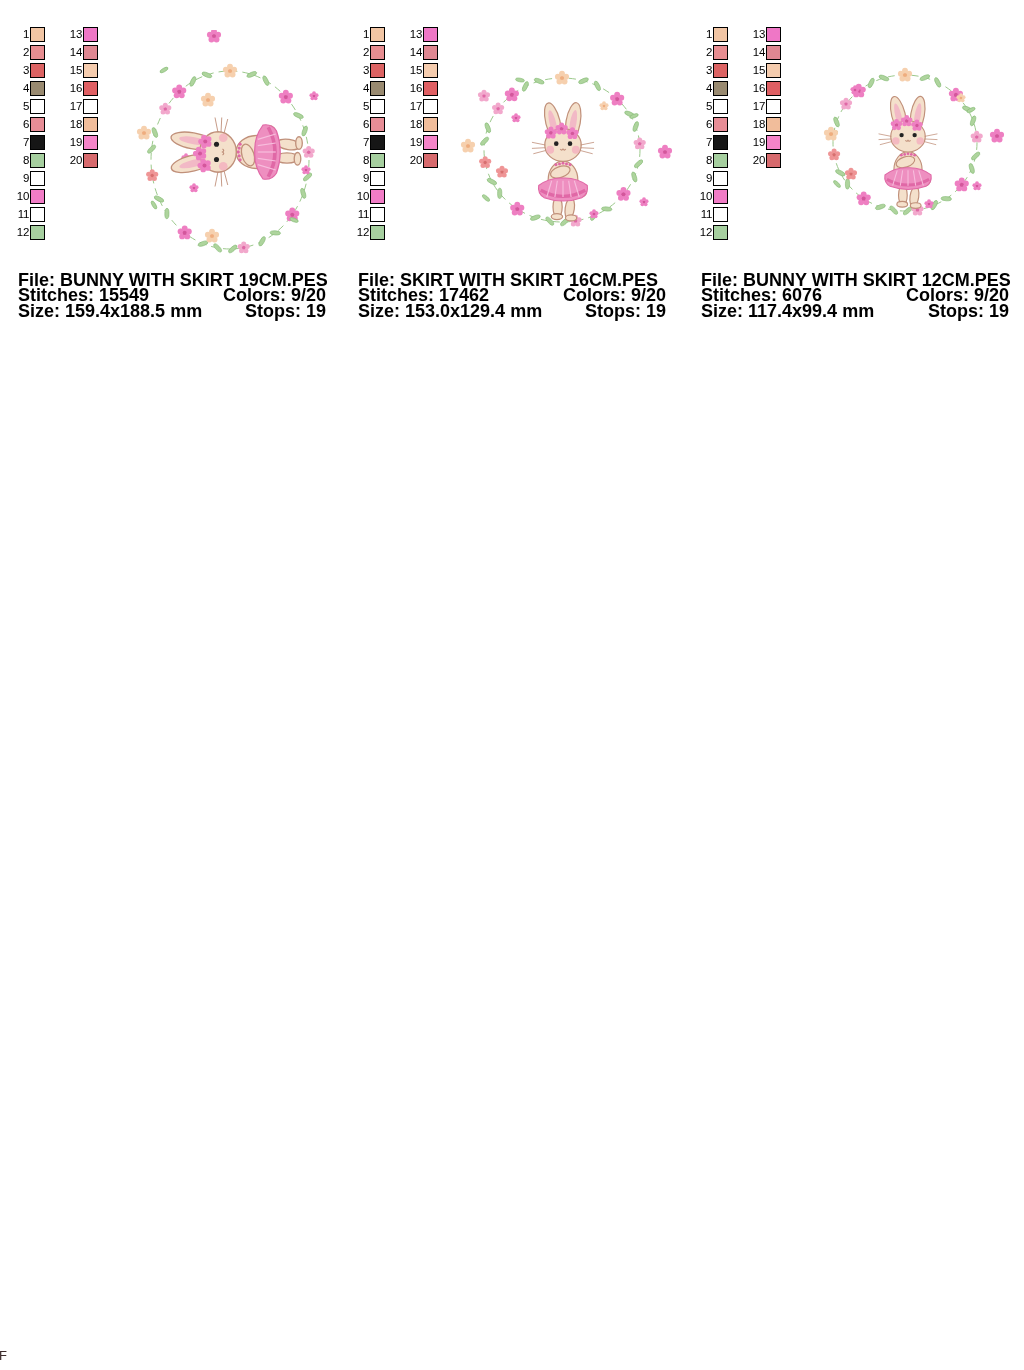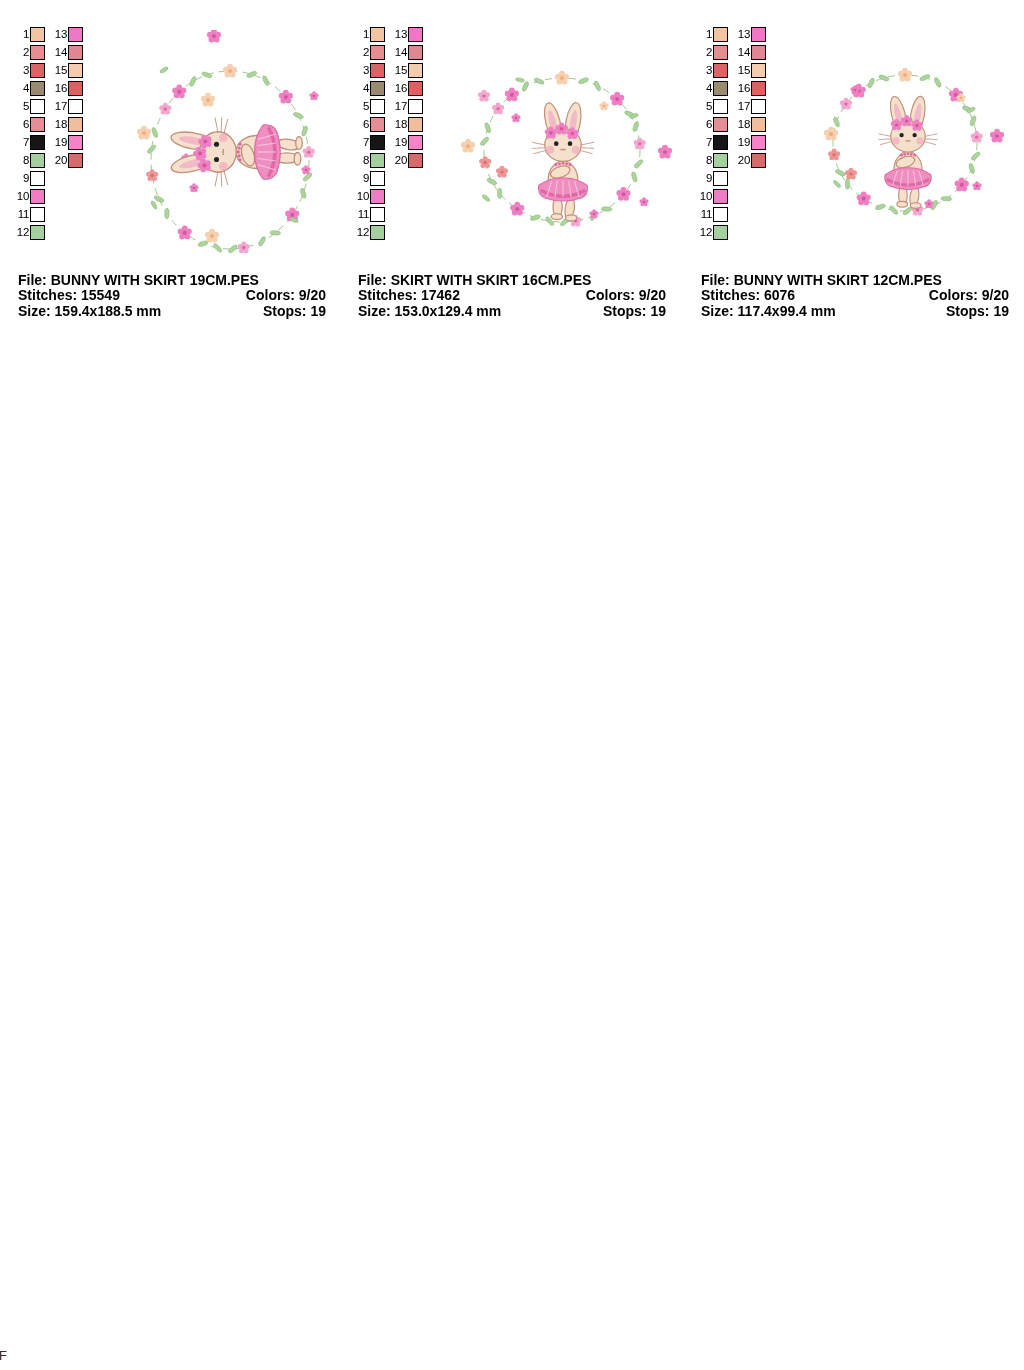--- a/index.html
+++ b/index.html
@@ -9,32 +9,32 @@
   }
   .panel{position:absolute;top:0;height:345px}
   #panel0{left:0;width:340px}
   #panel1{left:340px;width:343px}
   #panel2{left:683px;width:341px}
 
   
   .palette{position:absolute;left:15px;top:25px}
   .prow{display:flex;align-items:center;height:18px}
   .pnum{font-size:11.5px;line-height:13px;text-align:right;width:14px;flex:none;letter-spacing:-.3px}
-  .pnum.c2{width:22px}
+  .pnum.c2{width:37px}
   .sw{width:13px;height:13px;border:1px solid #000;margin-left:1px;flex:none;box-sizing:content-box}
   .sw.dot{background-image:radial-gradient(rgba(255,255,255,.55) .8px, transparent 1.1px);background-size:3px 3px}
 
   
   .art{position:absolute}
   #art0{left:124px;top:30px}
   #art1{left:118px;top:56px}
   #art2{left:128px;top:54px}
 
   
-  .info{position:absolute;left:18px;top:273px;width:308px;font-weight:bold;font-size:14px;line-height:15.4px}
+  .info{position:absolute;left:18px;top:273px;width:308px;font-weight:bold;font-size:18px;line-height:15.4px}
   .iline{display:flex;justify-content:space-between}
   .iline .lft, .iline .rgt{white-space:pre}
 
   .corner{position:absolute;left:-1px;top:1348px;font-size:13px;color:#3c2b2b}
 </style>
 </head>
 <body>
 
 <section class="panel" id="panel0">
   <div class="palette">

